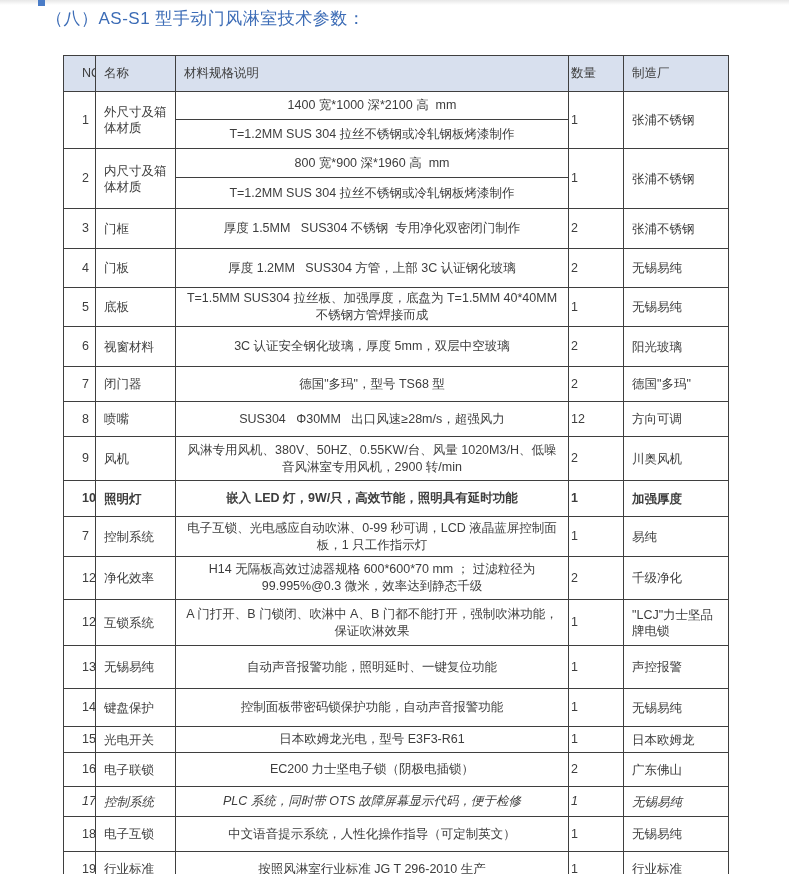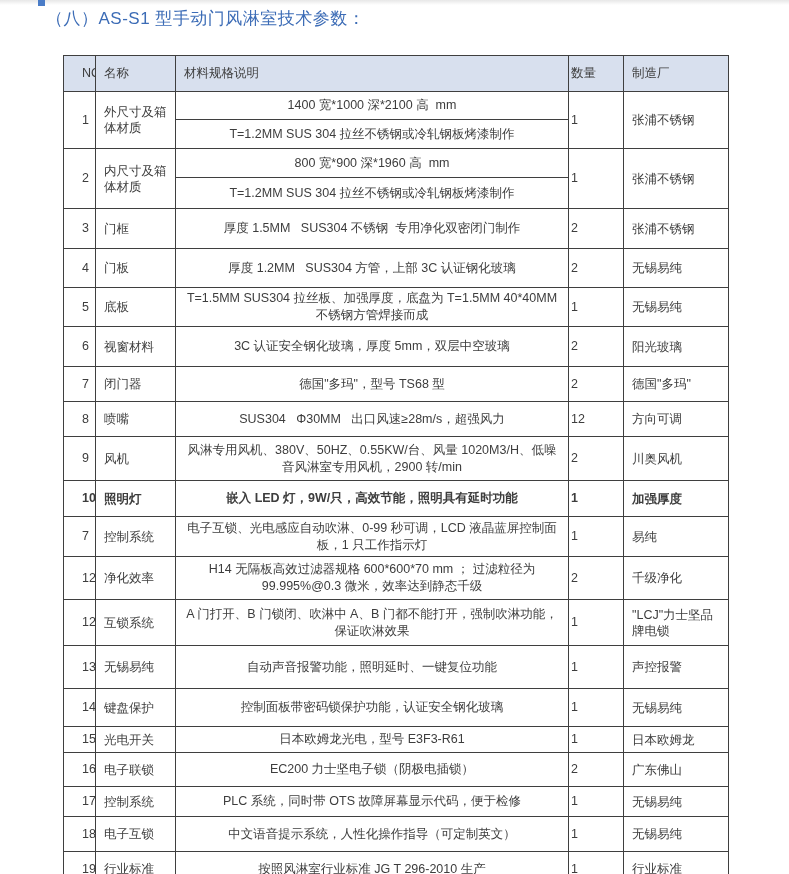--- a/index.html
+++ b/index.html
@@ -154,39 +154,39 @@
       <tr style="height: 43px;">
         <td class="c-no">13</td>
         <td class="c-name">无锡易纯</td>
         <td class="c-spec">自动声音报警功能，照明延时、一键复位功能</td>
         <td class="c-qty">1</td>
         <td class="c-maker">声控报警</td>
       </tr>
       <tr style="height: 38px;">
         <td class="c-no">14</td>
         <td class="c-name">键盘保护</td>
-        <td class="c-spec">控制面板带密码锁保护功能，认证安全钢化玻璃</td>
+        <td class="c-spec">控制面板带密码锁保护功能，自动声音报警功能</td>
         <td class="c-qty">1</td>
         <td class="c-maker">无锡易纯</td>
       </tr>
       <tr style="height: 26px;">
         <td class="c-no">15</td>
         <td class="c-name">光电开关</td>
         <td class="c-spec">日本欧姆龙光电，型号 E3F3-R61</td>
         <td class="c-qty">1</td>
         <td class="c-maker">日本欧姆龙</td>
       </tr>
       <tr style="height: 34px;">
         <td class="c-no">16</td>
         <td class="c-name">电子联锁</td>
         <td class="c-spec">EC200 力士坚电子锁（阴极电插锁）</td>
         <td class="c-qty">2</td>
         <td class="c-maker">广东佛山</td>
       </tr>
-      <tr style="height: 30px;">
+      <tr style="height: 30px; font-style: italic;">
         <td class="c-no">17</td>
         <td class="c-name">控制系统</td>
         <td class="c-spec">PLC 系统，同时带 OTS 故障屏幕显示代码，便于检修</td>
         <td class="c-qty">1</td>
         <td class="c-maker">无锡易纯</td>
       </tr>
       <tr style="height: 35px;">
         <td class="c-no">18</td>
         <td class="c-name">电子互锁</td>
         <td class="c-spec">中文语音提示系统，人性化操作指导（可定制英文）</td>

